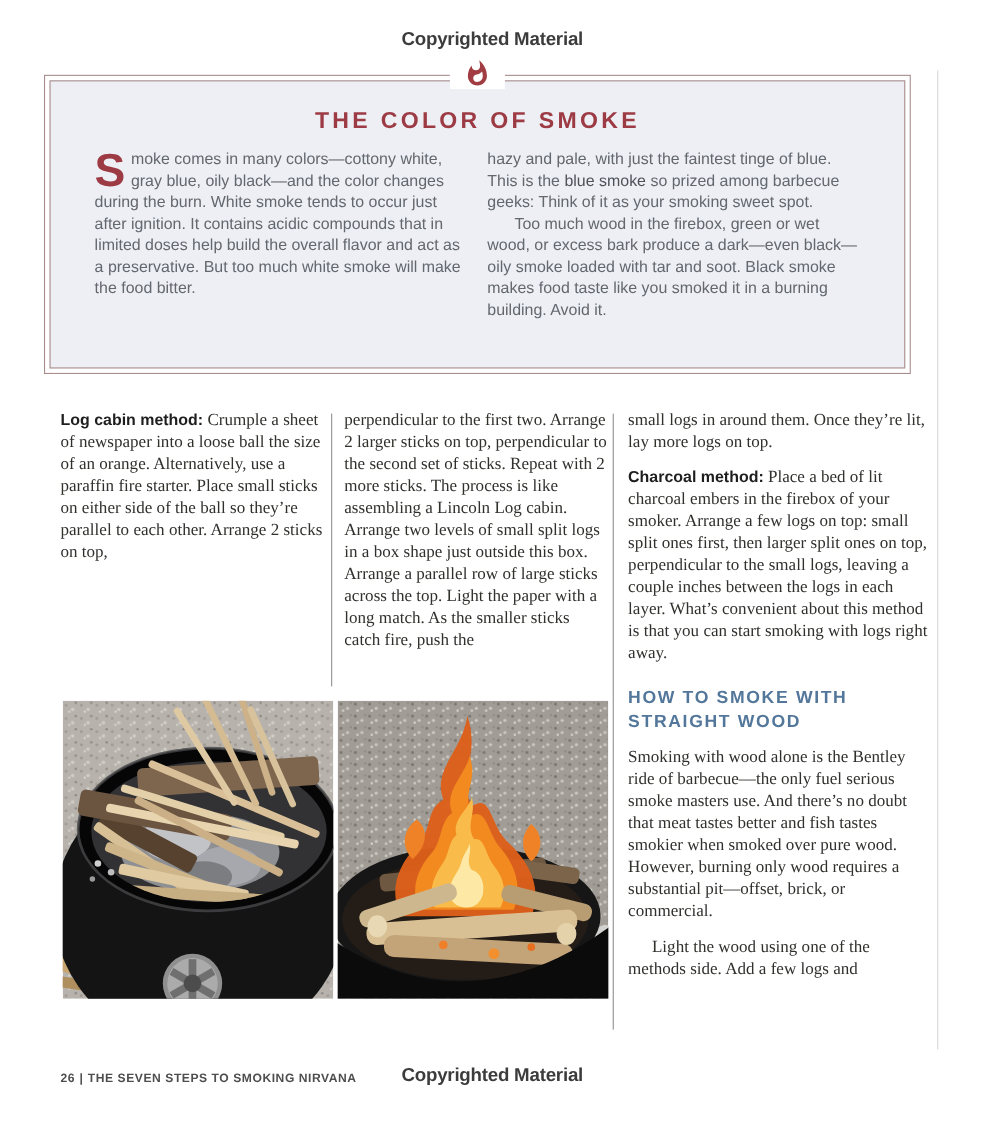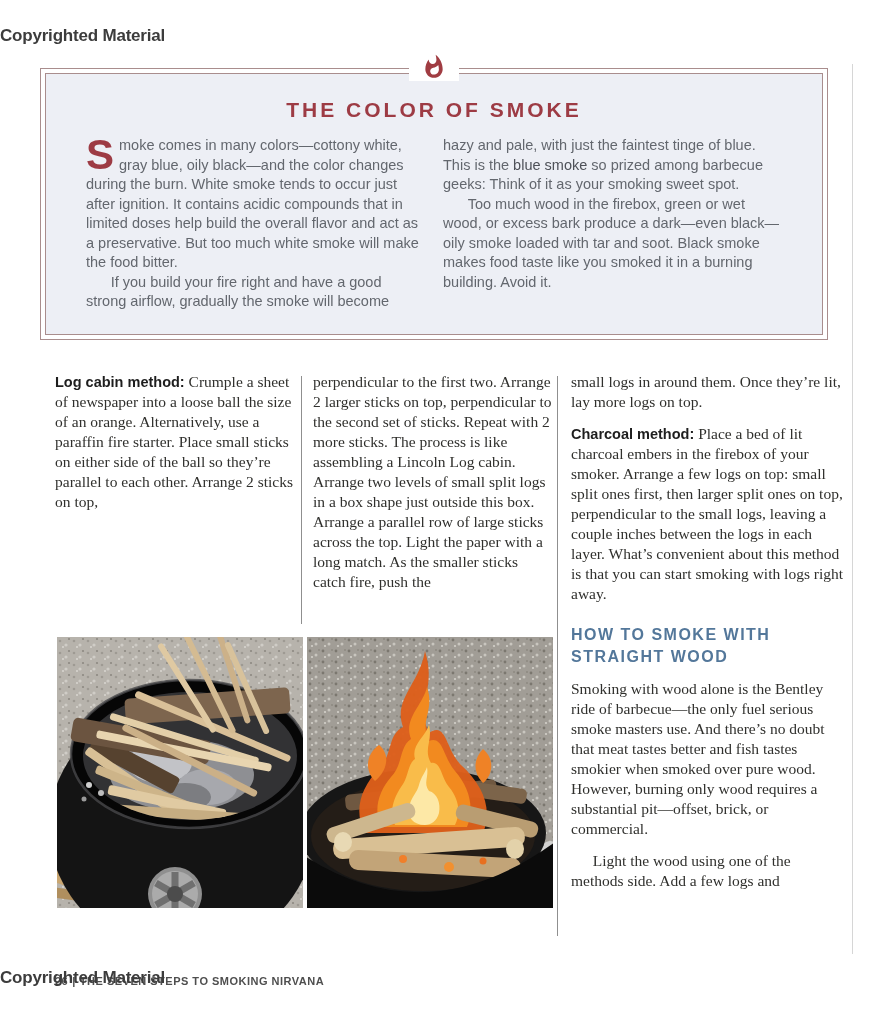--- a/index.html
+++ b/index.html
@@ -1,18 +1,18 @@
 <!DOCTYPE html>
 <html><head>
 <meta charset="utf-8">
 <style>
   html,body{margin:0;padding:0;background:#ffffff;}
   .page{position:relative;width:895px;height:1024px;background:#ffffff;overflow:hidden;
         font-family:"Liberation Sans",sans-serif;}
-  .copyright{position:absolute;left:0;width:100%;color:#3c3c3c;
+  .copyright{position:absolute;left:0;width:100%;text-align:center;color:#3c3c3c;
              font-family:"Liberation Sans",sans-serif;font-size:17px;font-weight:600;letter-spacing:-0.2px;}
   .copyright.top{top:26px;}
   .copyright.bottom{top:968px;}
 
   
   .callout{position:absolute;left:40px;top:68px;width:788px;height:272px;box-sizing:border-box;
            border:1px solid #a98d8d;background:#ffffff;padding:4px;}
   .callout-inner{box-sizing:border-box;width:100%;height:100%;border:1px solid #a98d8d;background:#edeff5;}
   .flame-badge{position:absolute;left:50%;top:-16px;transform:translateX(-50%);
                background:#ffffff;padding:0 12px;line-height:0;}
@@ -66,21 +66,20 @@
     <div class="flame-badge">
       <svg width="26" height="28" viewBox="0 0 24 24" aria-hidden="true">
         <path fill="#a03c42" fill-rule="evenodd" d="M13.5 0.67c0 0 0.74 2.65 0.74 4.8c0 2.06-1.35 3.73-3.41 3.73c-2.07 0-3.63-1.67-3.63-3.73l0.03-0.36C5.21 7.51 4 10.62 4 14c0 4.42 3.58 8 8 8s8-3.58 8-8C20 8.61 17.41 3.8 13.5 0.67z M11.71 19c-1.78 0-3.22-1.4-3.22-3.14c0-1.62 1.05-2.76 2.81-3.12c1.77-0.36 3.6-1.21 4.62-2.58c0.39 1.29 0.59 2.65 0.59 4.04C16.51 16.86 14.36 19 11.71 19z"></path>
       </svg>
     </div>
     <div class="callout-inner">
       <h2 class="callout-title">THE COLOR OF SMOKE</h2>
       <div class="callout-cols">
         <div class="ccol">
           <p><span class="dropcap">S</span><span>moke comes in many colors—cottony white, gray blue, oily black—and the color changes during the burn. White smoke tends to occur just after ignition. It contains acidic compounds that in limited doses help build the overall flavor and act as a preservative. But too much white smoke will make the food bitter.</span></p>
-          <p class="indent">If you build your fire right and have a good strong airflow, gradually the smoke will become</p>
         </div>
         <div class="ccol">
           <p><span>hazy and pale, with just the faintest tinge of blue. This is the </span><span class="bold-term">blue smoke</span><span> so prized among barbecue geeks: Think of it as your smoking sweet spot.</span></p>
           <p class="indent">Too much wood in the firebox, green or wet wood, or excess bark produce a dark—even black—oily smoke loaded with tar and soot. Black smoke makes food taste like you smoked it in a burning building. Avoid it.</p>
         </div>
       </div>
     </div>
   </div>
 
   <div class="vrule rule1"></div>

